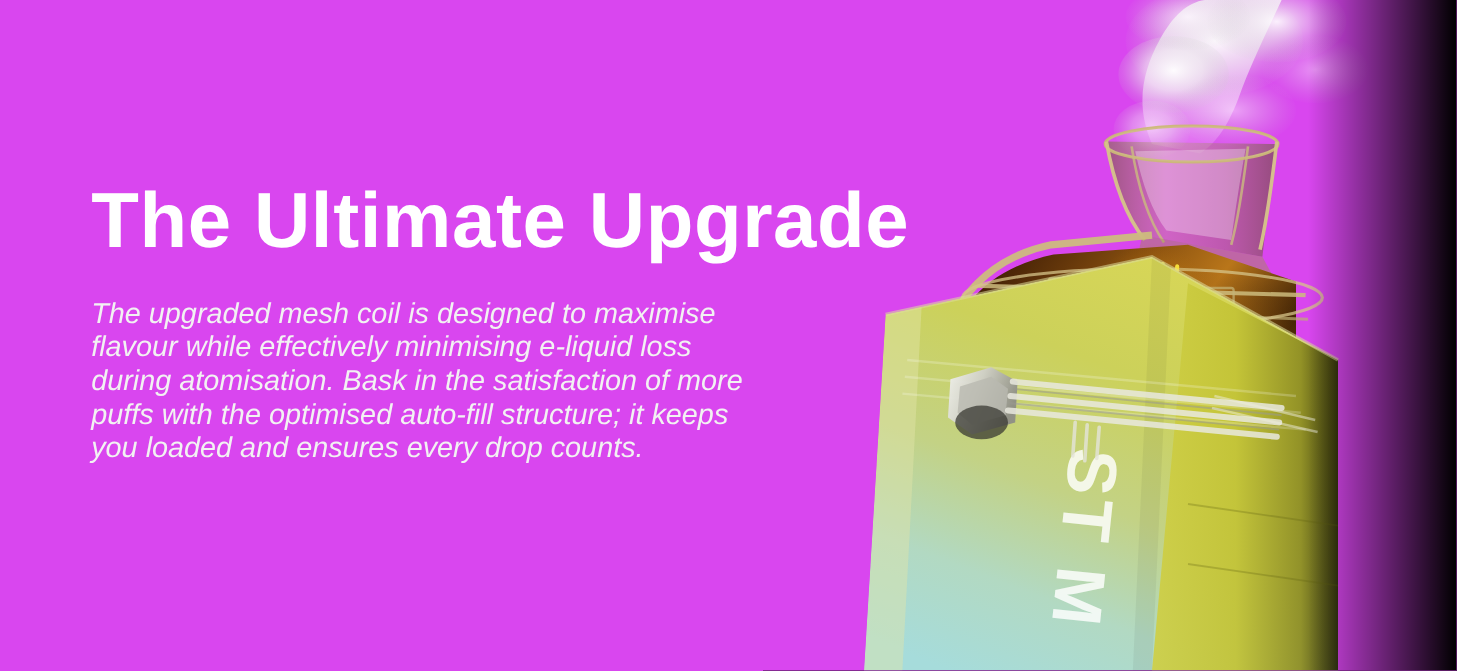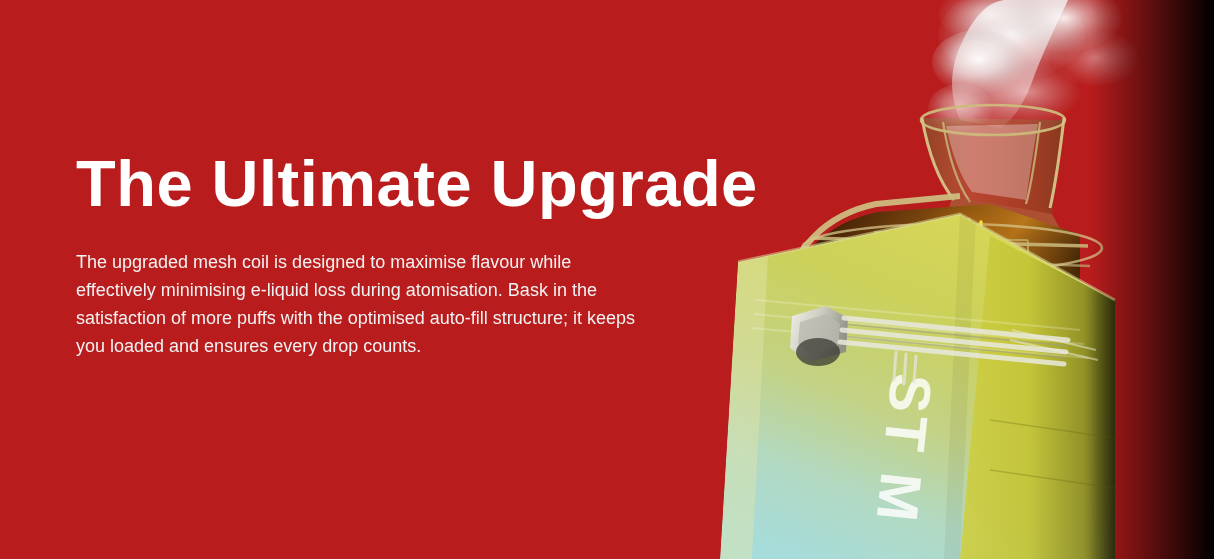--- a/index.html
+++ b/index.html
@@ -8,21 +8,21 @@
     background: #000000;
   }
   body {
     font-family: "Liberation Sans", sans-serif;
   }
 
   .banner {
     position: relative;
     width: 1214px;
     height: 559px;
-    background: #b91c1c;
+    background: #d946ef;
     overflow: hidden;
   }
 
   
   .copy {
     position: absolute;
     left: 76px;
     top: 148px;
     width: 720px;
     z-index: 40;
@@ -32,25 +32,26 @@
     font-size: 65px;
     line-height: 72px;
     font-weight: bold;
     color: #ffffff;
     letter-spacing: 0.5px;
     white-space: nowrap;
   }
   .body-copy {
     margin: 0;
     padding-top: 28px;
-    font-size: 18px;
+    font-size: 24px;
     line-height: 28px;
     font-weight: normal;
     color: #f2f2f2;
     width: 570px;
+    font-style: italic;
   }
 
   
   .product {
     position: absolute;
     left: 660px;
     top: 0;
     width: 554px;
     height: 559px;
     z-index: 20;

